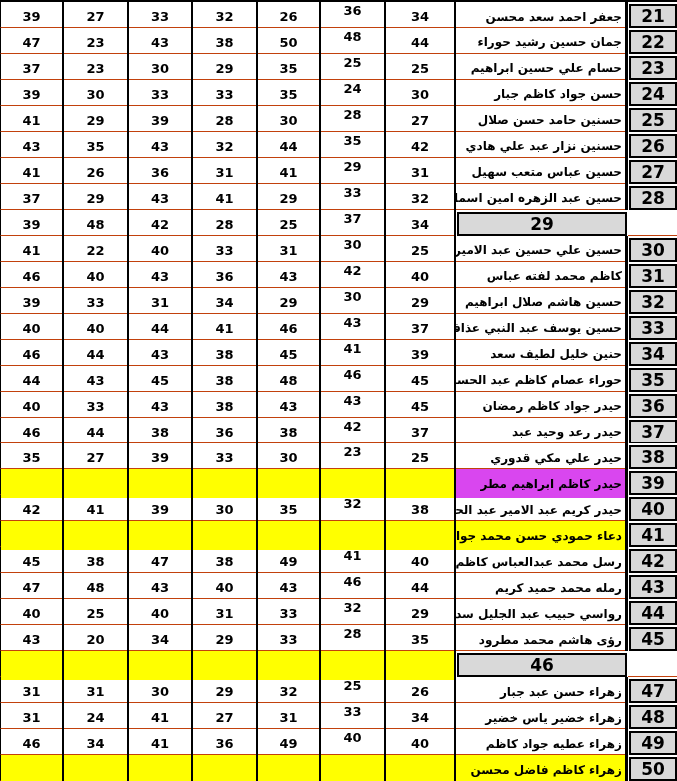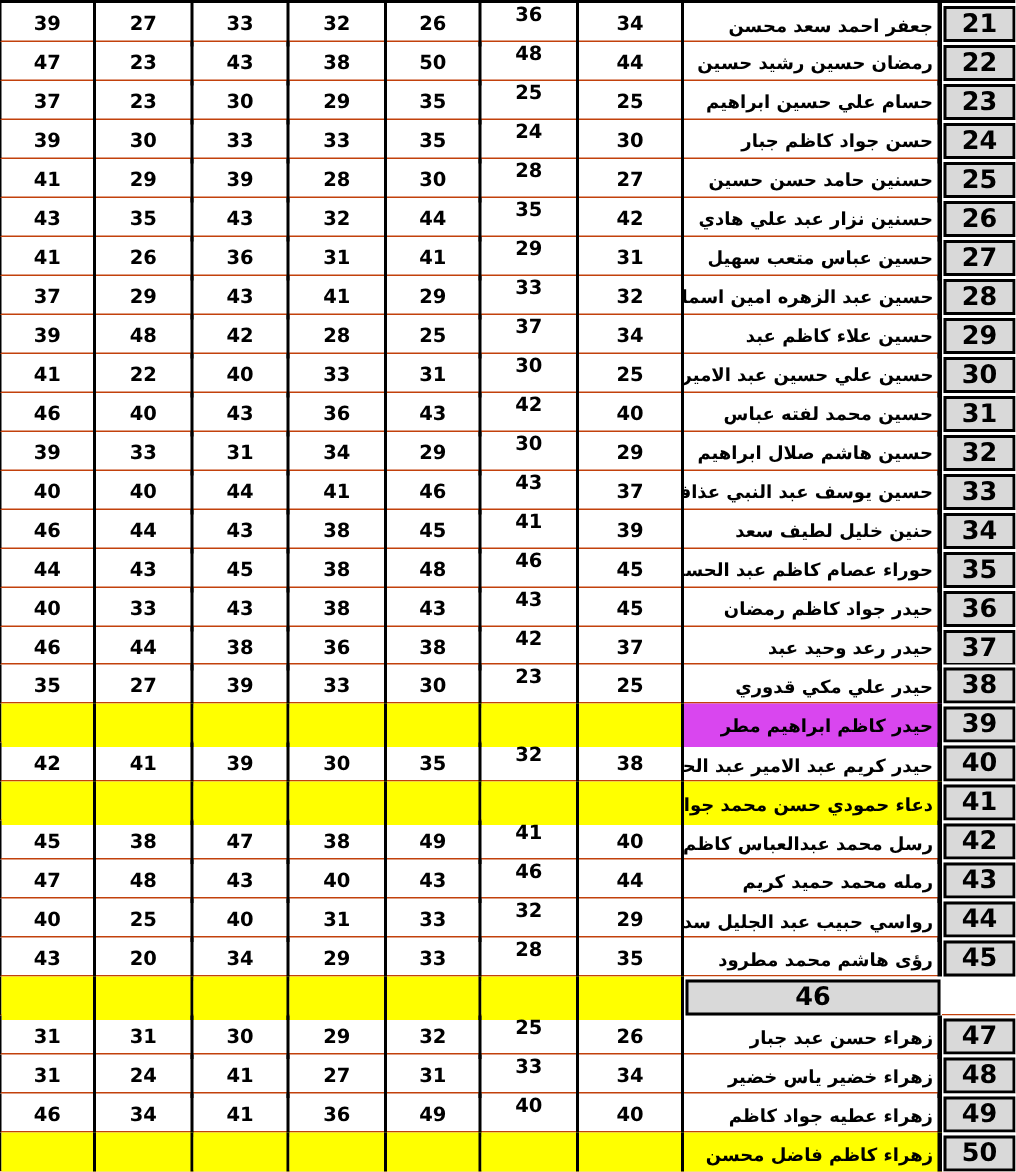--- a/index.html
+++ b/index.html
@@ -68,21 +68,21 @@
       </div>
     </div>
     <div class="row">
       <div class="cell c0">47</div>
       <div class="cell c1">23</div>
       <div class="cell c2">43</div>
       <div class="cell c3">38</div>
       <div class="cell c4">50</div>
       <div class="cell c5">48</div>
       <div class="cell c6">44</div>
-      <div class="cell name-cell">رمضان حسين رشيد حسين</div>
+      <div class="cell name-cell">جمان حسين رشيد حوراء</div>
       <div class="rowhead">
         <div class="rowhead-inner" style="background: rgb(217, 217, 217);">22</div>
       </div>
     </div>
     <div class="row">
       <div class="cell c0">37</div>
       <div class="cell c1">23</div>
       <div class="cell c2">30</div>
       <div class="cell c3">29</div>
       <div class="cell c4">35</div>
@@ -107,21 +107,21 @@
       </div>
     </div>
     <div class="row">
       <div class="cell c0">41</div>
       <div class="cell c1">29</div>
       <div class="cell c2">39</div>
       <div class="cell c3">28</div>
       <div class="cell c4">30</div>
       <div class="cell c5">28</div>
       <div class="cell c6">27</div>
-      <div class="cell name-cell">حسنين حامد حسن حسين</div>
+      <div class="cell name-cell">حسنين حامد حسن صلال</div>
       <div class="rowhead">
         <div class="rowhead-inner" style="background: rgb(217, 217, 217);">25</div>
       </div>
     </div>
     <div class="row">
       <div class="cell c0">43</div>
       <div class="cell c1">35</div>
       <div class="cell c2">43</div>
       <div class="cell c3">32</div>
       <div class="cell c4">44</div>
@@ -159,21 +159,20 @@
       </div>
     </div>
     <div class="row">
       <div class="cell c0">39</div>
       <div class="cell c1">48</div>
       <div class="cell c2">42</div>
       <div class="cell c3">28</div>
       <div class="cell c4">25</div>
       <div class="cell c5">37</div>
       <div class="cell c6">34</div>
-      <div class="cell name-cell">حسين علاء كاظم عبد</div>
       <div class="rowhead">
         <div class="rowhead-inner" style="background: rgb(217, 217, 217);">29</div>
       </div>
     </div>
     <div class="row">
       <div class="cell c0">41</div>
       <div class="cell c1">22</div>
       <div class="cell c2">40</div>
       <div class="cell c3">33</div>
       <div class="cell c4">31</div>
@@ -185,21 +184,21 @@
       </div>
     </div>
     <div class="row">
       <div class="cell c0">46</div>
       <div class="cell c1">40</div>
       <div class="cell c2">43</div>
       <div class="cell c3">36</div>
       <div class="cell c4">43</div>
       <div class="cell c5">42</div>
       <div class="cell c6">40</div>
-      <div class="cell name-cell">حسين محمد لفته عباس</div>
+      <div class="cell name-cell">كاظم محمد لفته عباس</div>
       <div class="rowhead">
         <div class="rowhead-inner" style="background: rgb(217, 217, 217);">31</div>
       </div>
     </div>
     <div class="row">
       <div class="cell c0">39</div>
       <div class="cell c1">33</div>
       <div class="cell c2">31</div>
       <div class="cell c3">34</div>
       <div class="cell c4">29</div>

